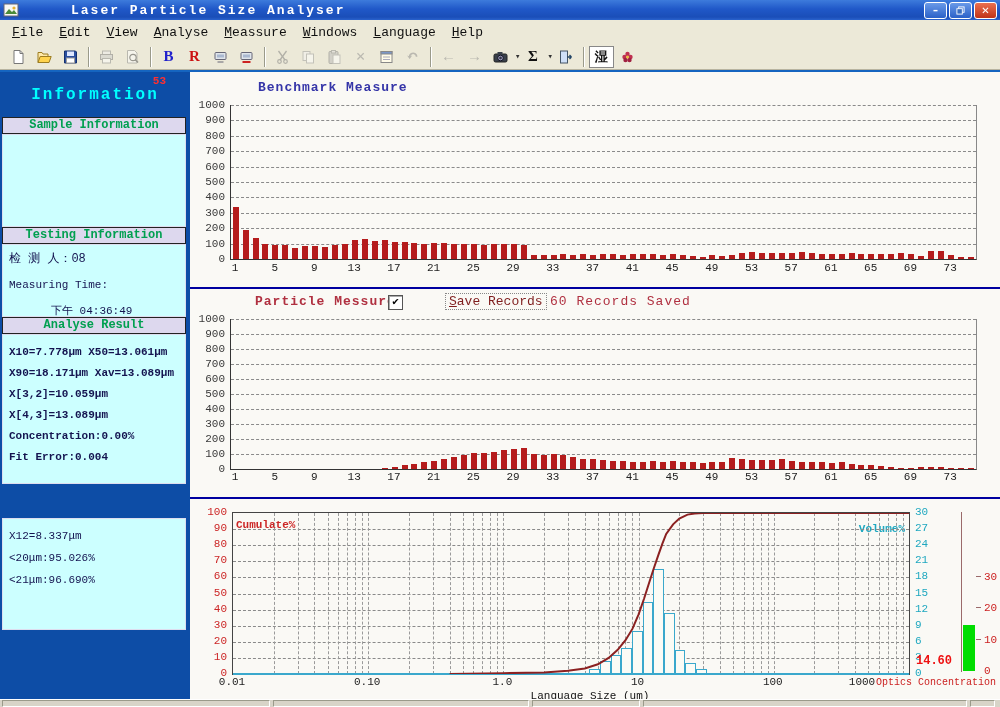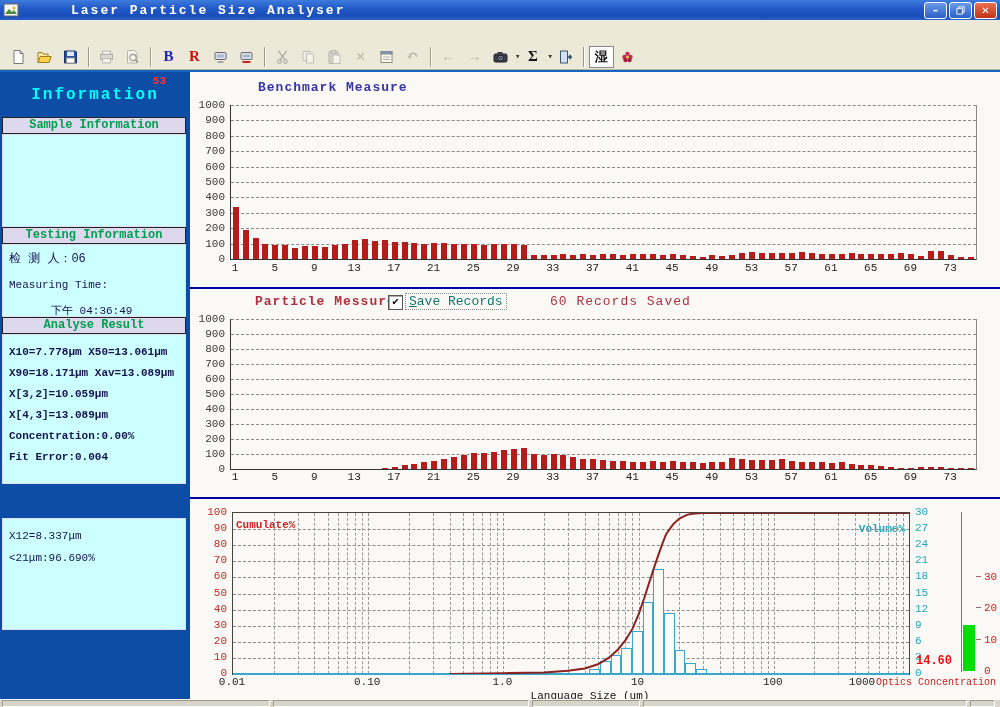--- a/index.html
+++ b/index.html
@@ -62,21 +62,21 @@
   .hgrid{position:absolute;left:0;right:0;height:0;border-top:1px dashed #8a8a8a;}
   .vgrid{position:absolute;top:0;bottom:0;width:0;border-left:1px dashed #9a9a9a;}
   .bar{position:absolute;bottom:0;background:#b51c1c;}
   .ylabs,.xlabs{position:absolute;}
   .ylab{position:absolute;right:3px;font-size:11px;color:#3a3a3a;line-height:12px;}
   .xlab{position:absolute;font-size:11px;color:#222;transform:translateX(-50%);line-height:12px;}
 
   .ph-title{position:absolute;font-size:13px;font-weight:bold;color:#b03040;letter-spacing:1px;}
   .checkbox{position:absolute;width:13px;height:13px;background:#fff;border:1px solid #555;
     box-shadow:inset 1px 1px 0 #aaa;font-size:11px;line-height:12px;text-align:center;color:#000;}
-  .save-label{position:absolute;font-size:13px;color:#0f766e;border:1px dotted #888;padding:0 3px;}
+  .save-label{position:absolute;font-size:13px;color:#7f1d1d;border:1px dotted #888;padding:0 3px;margin-left:40px;}
   .save-label::first-letter{text-decoration:underline;}
   .records-text{position:absolute;font-size:13px;color:#b03040;letter-spacing:1px;}
 
   #plot3{border:1px solid #444;}
   #yl3 .ylab{color:#cc2626;}
   #yr3 .ylab{right:auto;left:3px;color:#1fa8c0;}
   .hist-bar{position:absolute;bottom:0;background:#fbfbf5;border:1px solid #3aa8cc;box-sizing:border-box;}
   .baseline{position:absolute;left:0;right:0;bottom:-1px;height:2px;background:#3aa8cc;}
   .curve-svg{position:absolute;left:0;top:0;}
   .axis-inlabel{position:absolute;font-size:11px;font-weight:bold;}
@@ -115,20 +115,30 @@
       <span class="tb-btn">
         <svg viewBox="0 0 10 10" width="9" height="9">
             <rect x="3" y="1" width="6" height="6" fill="none" stroke="#fff"></rect>
             <rect x="1" y="3" width="6" height="6" fill="#3a6ec0" stroke="#fff"></rect>
           </svg>
       </span>
       <span class="tb-btn close">✕</span>
     </span>
   </div>
 
+  <div class="menubar" id="menubar">
+      <div class="menu-item">File</div>
+      <div class="menu-item">Edit</div>
+      <div class="menu-item">View</div>
+      <div class="menu-item">Analyse</div>
+      <div class="menu-item">Meassure</div>
+      <div class="menu-item">Windows</div>
+      <div class="menu-item">Language</div>
+      <div class="menu-item">Help</div>
+    </div>
 
   <div class="toolbar" id="toolbar">
       <div class="tool-btn">
         <svg viewBox="0 0 16 16">
           <path d="M3.5 1.5h6l3 3v10h-9z" fill="#fff" stroke="#777"></path>
           <path d="M9.5 1.5v3h3" fill="none" stroke="#777"></path>
         </svg>
       </div>
       <div class="tool-btn">
         <svg viewBox="0 0 16 16">
@@ -259,37 +269,38 @@
 
   <div class="sidebar">
     <div class="sb-badge">53</div>
     <div class="sb-title">Information</div>
 
     <div class="sec-header" style="top:45px;">Sample Information</div>
     <div class="sec-box" style="top:62px;height:93px;" id="s1-lines"></div>
 
     <div class="sec-header" style="top:155px;">Testing Information</div>
     <div class="sec-box" style="top:172px;height:73px;" id="s2-lines">
-        <div>检 测 人：06</div>
+        <div>检 测 人：08</div>
         <div>Measuring Time:</div>
         <div>下午 04:36:49</div>
       </div>
 
     <div class="sec-header" style="top:245px;">Analyse Result</div>
     <div class="sec-box" style="top:262px;height:150px;" id="s3-lines">
         <div>X10=7.778μm  X50=13.061μm</div>
         <div>X90=18.171μm Xav=13.089μm</div>
         <div>X[3,2]=10.059μm</div>
         <div>X[4,3]=13.089μm</div>
         <div>Concentration:0.00%</div>
         <div>Fit Error:0.004</div>
       </div>
 
     <div class="sec-box" style="top:446px;height:112px;" id="s4-lines">
         <div>X12=8.337μm</div>
+        <div>&lt;20μm:95.026%</div>
         <div>&lt;21μm:96.690%</div>
       </div>
   </div>
 
   <div class="charts">
 
     <div class="chart-title" style="left:68px;top:8px;">Benchmark Measure</div>
     <div class="ylabs" id="yl1" style="left:0;top:33px;width:38px;height:154px;">
         <div class="ylab" style="bottom: -6px;">0</div>
         <div class="ylab" style="bottom: 9.4px;">100</div>

